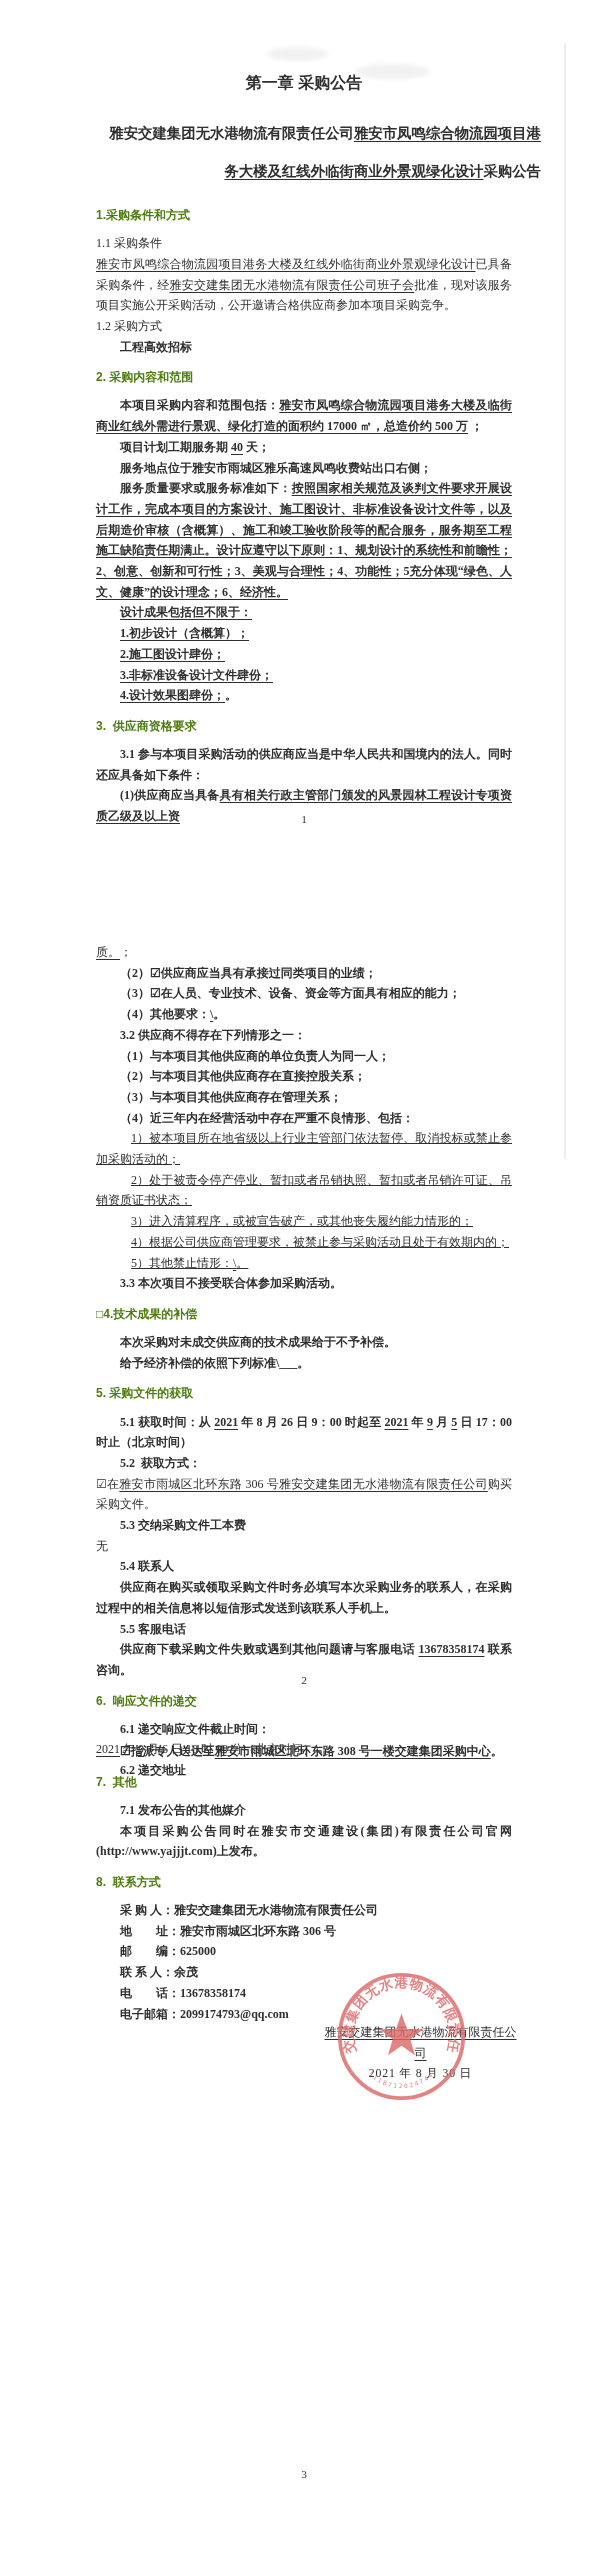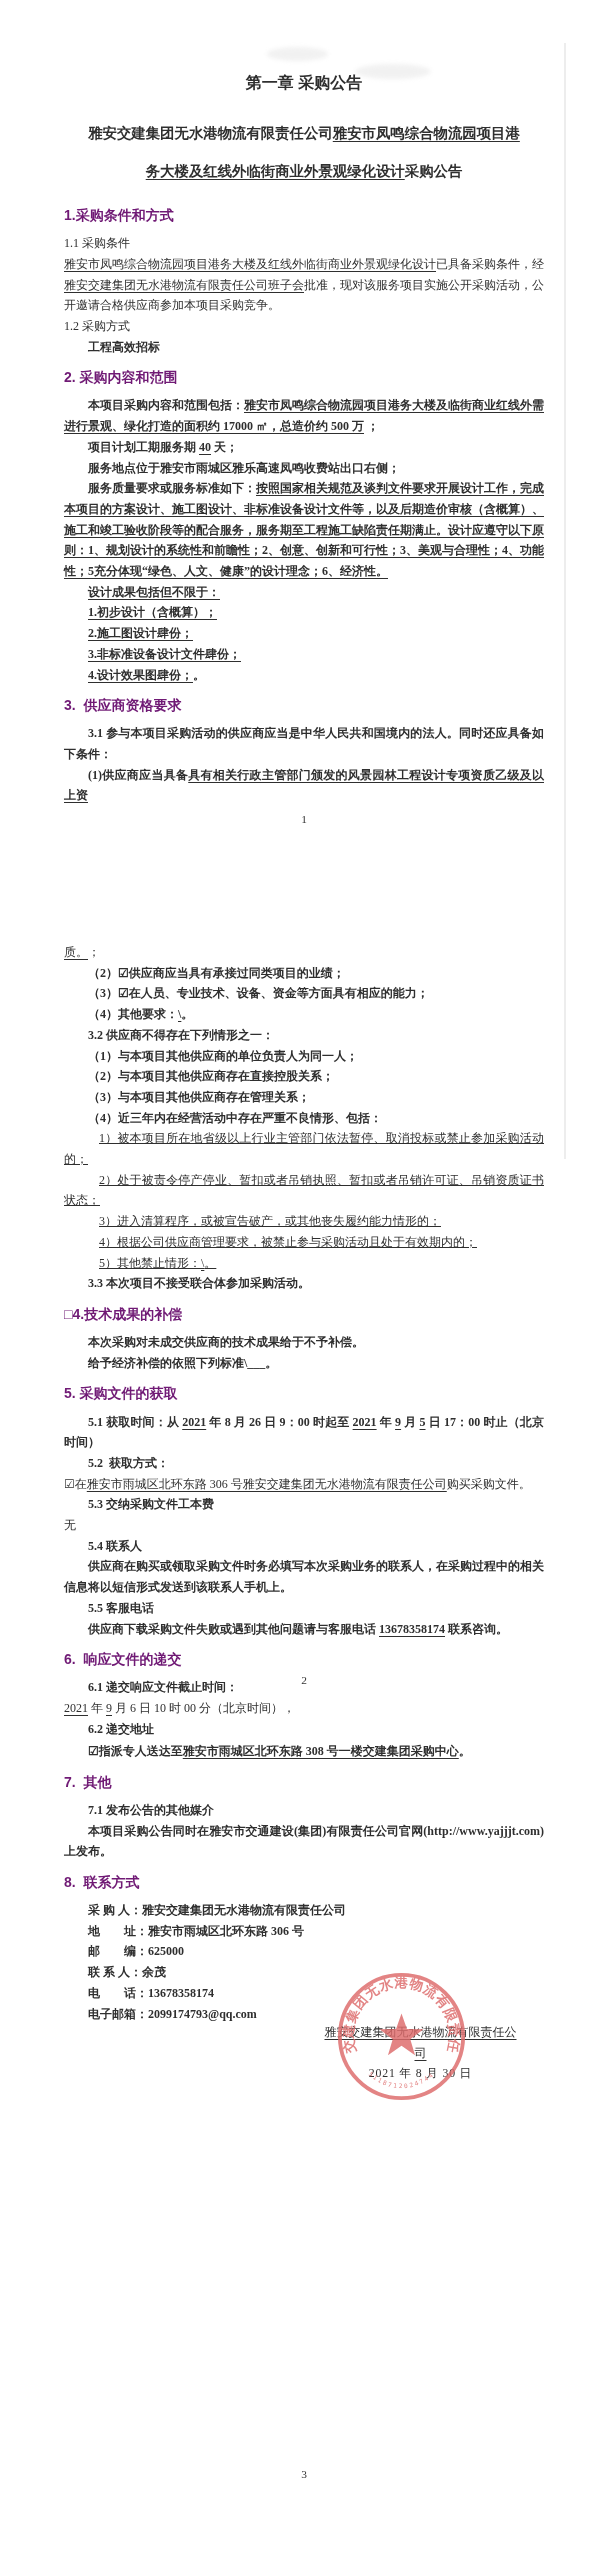--- a/index.html
+++ b/index.html
@@ -6,42 +6,42 @@
   body{
     width:608px;height:2576px;background:#ffffff;
     font-family:"Liberation Serif","DejaVu Serif",serif;
     color:#2f2f2f;position:relative;overflow:hidden;
   }
   .page{position:absolute;left:0;width:608px;}
   #page1{top:0;height:881px;}
   #page2{top:881px;height:858px;}
   #page3{top:1676px;height:837px;}
   .page-body{
-    padding:0 64px;
+    padding:0 96px;
     font-size:12px;line-height:20.7px;
     text-align:justify;white-space:pre-wrap;
   }
   #page1 .page-body{padding-top:71px;}
   #page2 .page-body{padding-top:61px;}
   #page3 .page-body{padding-top:65px;}
   .blk{margin:0;}
   .c-chap{
     font-family:"Liberation Sans","DejaVu Sans",sans-serif;
     font-weight:bold;font-size:16px;line-height:23px;
     text-align:center;margin:0 0 20px;text-indent:0;white-space:normal;
   }
   .c-title{
     font-family:"Liberation Sans","DejaVu Sans",sans-serif;
     font-weight:bold;font-size:14.4px;line-height:38px;
-    text-align:center;margin:0 auto 15px;width:445px;white-space:normal;
+    text-align:right;margin:0 auto 15px;width:445px;white-space:normal;
   }
   .c-h2{
     font-family:"Liberation Sans","DejaVu Sans",sans-serif;
-    font-weight:bold;font-size:14px;line-height:20.5px;
-    margin:10px 0 7.6px;color:#701a75;
+    font-weight:bold;font-size:12px;line-height:20.5px;
+    margin:10px 0 7.6px;color:#4d7c0f;
   }
   .ind1{text-indent:24px;font-weight:bold;}
   .ind2{text-indent:35px;text-decoration:underline;}
   .u{text-decoration:underline;text-underline-offset:3px;text-decoration-thickness:0.8px;}
   .page-num{
     position:absolute;left:0;width:100%;text-align:center;
     font-size:11.4px;color:#333;
   }
   #page1 .page-num{bottom:56px;}
   #page2 .page-num{bottom:53px;}

